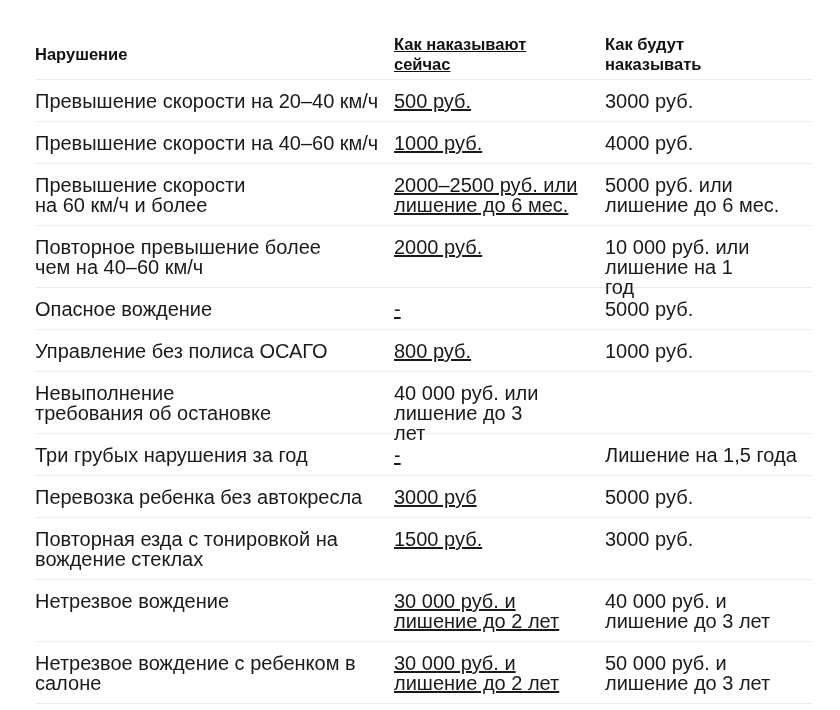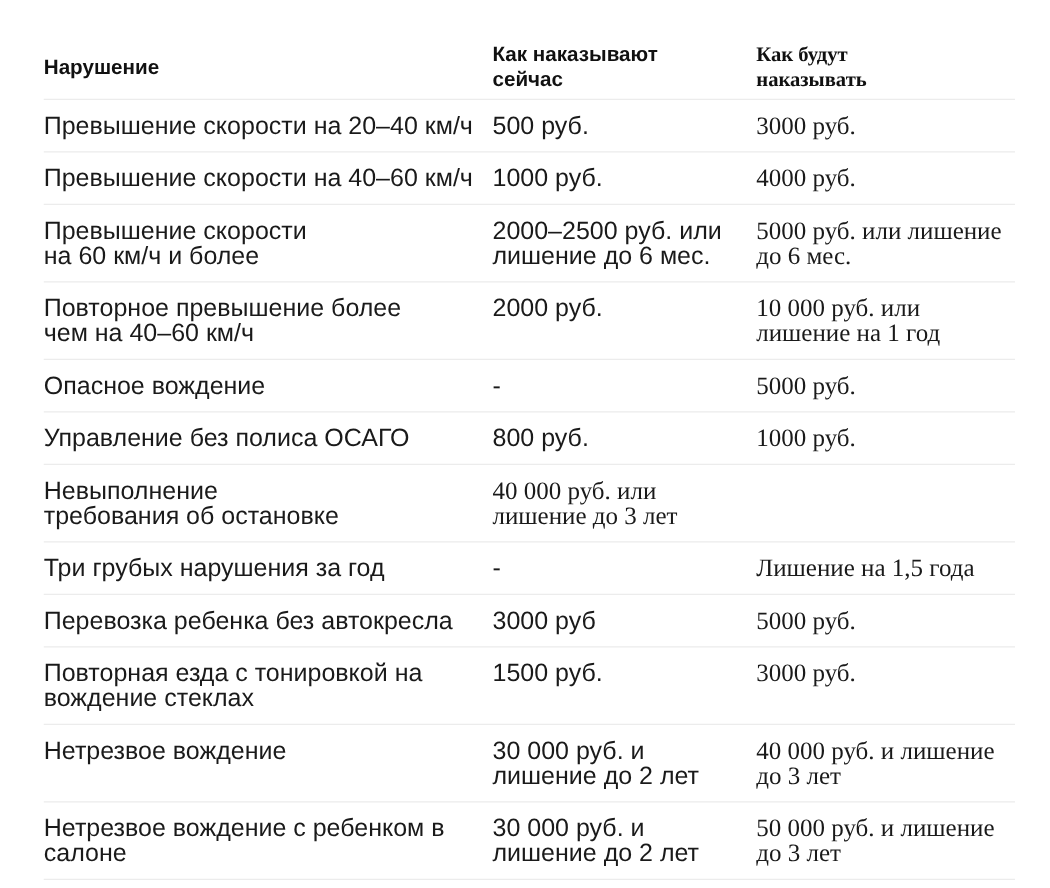--- a/index.html
+++ b/index.html
@@ -1,22 +1,22 @@
 <!DOCTYPE html>
 <html><head>
   <meta charset="utf-8">
   <style>
     html, body { margin: 0; padding: 0; background: #ffffff; }
     body { width: 840px; height: 710px; overflow: hidden; font-family: "Liberation Sans", sans-serif; color: #1a1a1a; }
     .table { position: absolute; left: 35px; top: 26px; width: 777px; }
     .row { display: flex; border-bottom: 1px solid #ececec; box-sizing: border-box; }
     .cell { box-sizing: border-box; font-size: 20px; line-height: 20px; padding-right: 6px; }
     .c1 { width: 359px; }
-    .c2 { width: 211px; }
-    .c3 { width: 207px; font-family: Liberation Serif, serif; }
+    .c2 { width: 211px; text-decoration: underline; }
+    .c3 { width: 207px; }
     .head { height: 54px; align-items: center; }
     .head .cell { font-weight: bold; font-size: 16.5px; line-height: 20px; padding-top: 2px; color: #111; }
     .r1 { height: 42px; padding-top: 11px; }
     .r2 { height: 62px; padding-top: 11px; }
   </style>
 </head>
 <body>
 
 <div class="table">
   <div class="row head">

